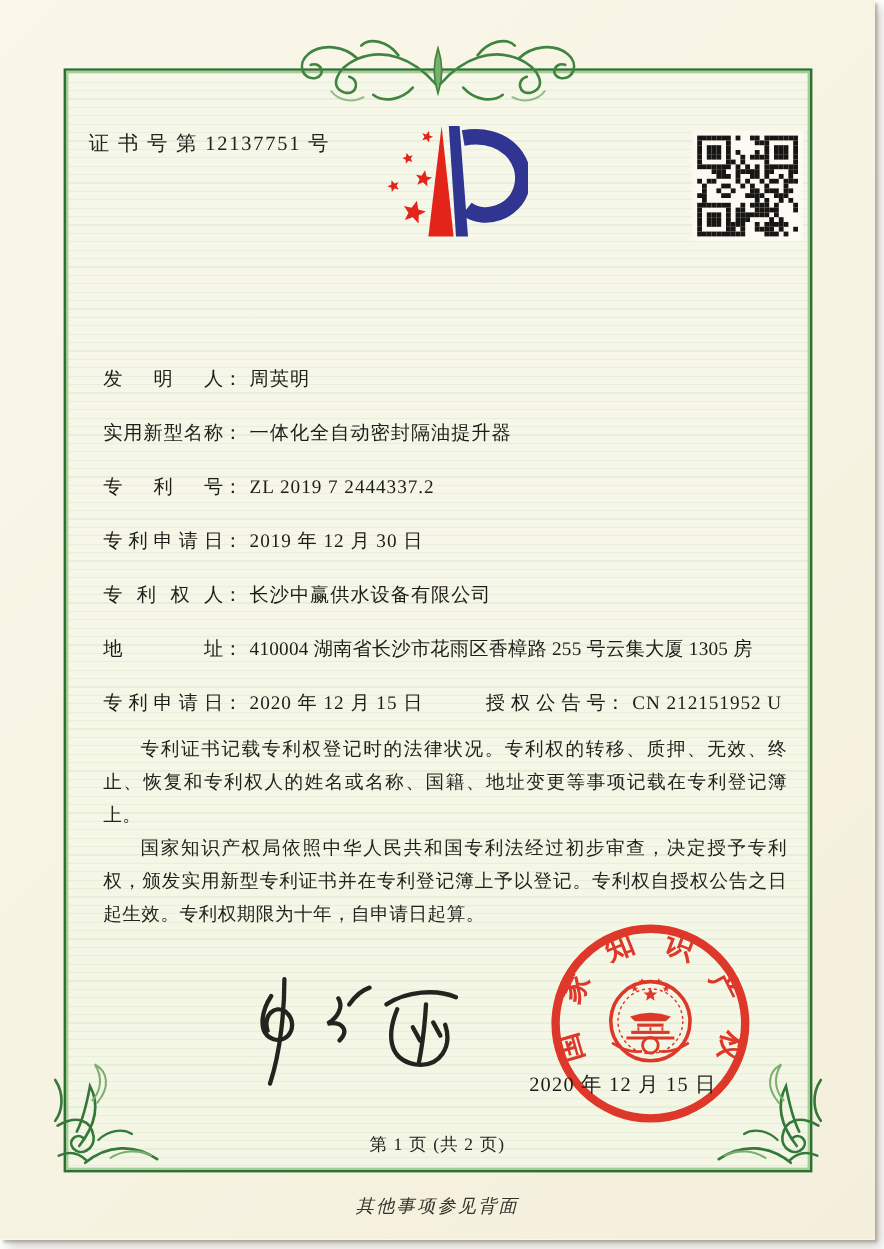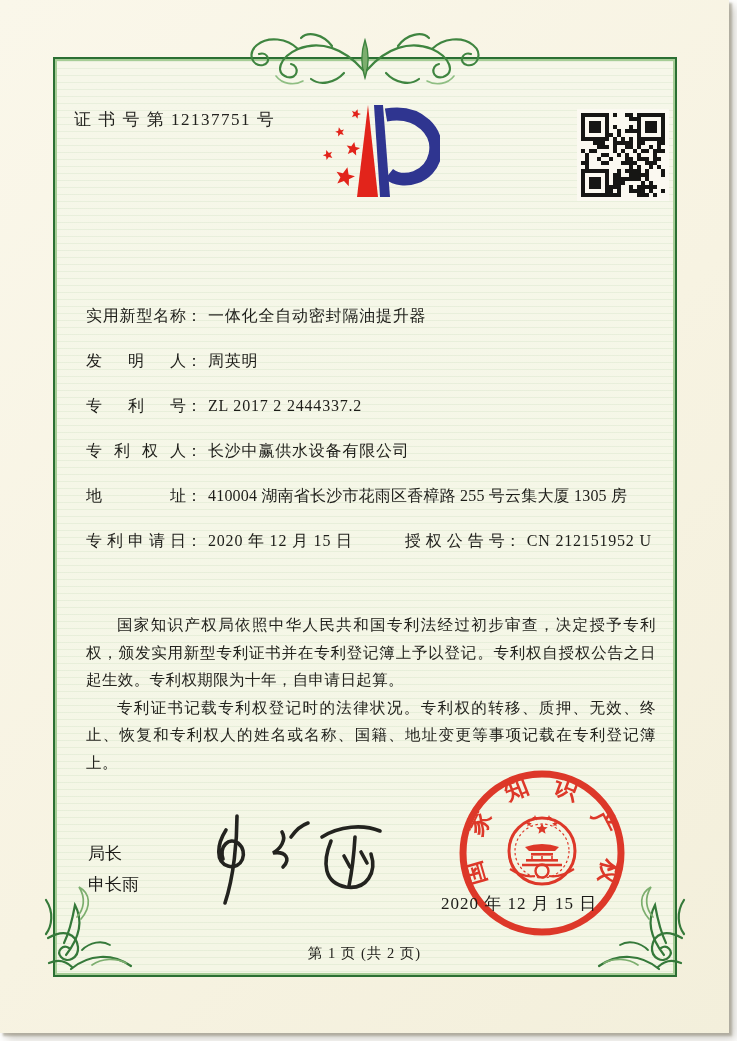--- a/index.html
+++ b/index.html
@@ -564,48 +564,47 @@
         <b style="background: transparent; grid-area: 21 / 18;"></b>
         <i style="grid-area: 21 / 19;"></i>
         <b style="background: transparent; grid-area: 21 / 20;"></b>
         <b style="background: transparent; grid-area: 21 / 21;"></b>
       </div>
   </div>
 
 
   <div class="fields">
     <div class="frow">
+      <span class="flabel">发明人</span><span class="fcolon">：</span><span class="fvalue">周英明</span>
+    </div>
+    <div class="frow">
       <span class="flabel">实用新型名称</span><span class="fcolon">：</span><span class="fvalue">一体化全自动密封隔油提升器</span>
     </div>
     <div class="frow">
-      <span class="flabel">发明人</span><span class="fcolon">：</span><span class="fvalue">周英明</span>
+      <span class="flabel">专利号</span><span class="fcolon">：</span><span class="fvalue">ZL 2019 7 2444337.2</span>
     </div>
     <div class="frow">
-      <span class="flabel">专利号</span><span class="fcolon">：</span><span class="fvalue">ZL 2017 2 2444337.2</span>
+      <span class="flabel">专利申请日</span><span class="fcolon">：</span><span class="fvalue">2019 年 12 月 30 日</span>
     </div>
     <div class="frow">
       <span class="flabel">专利权人</span><span class="fcolon">：</span><span class="fvalue">长沙中赢供水设备有限公司</span>
     </div>
     <div class="frow">
       <span class="flabel">地址</span><span class="fcolon">：</span><span class="fvalue" style="letter-spacing:.2px">410004 湖南省长沙市花雨区香樟路 255 号云集大厦 1305 房</span>
     </div>
     <div class="frow">
       <span class="flabel">专利申请日</span><span class="fcolon">：</span><span class="fvalue">2020 年 12 月 15 日</span><span class="flabel2">授权公告号</span><span class="fcolon">：</span><span class="fvalue">CN 212151952 U</span>
     </div>
   </div>
 
   <div class="body-text">
+    <p>专利证书记载专利权登记时的法律状况。专利权的转移、质押、无效、终止、恢复和专利权人的姓名或名称、国籍、地址变更等事项记载在专利登记簿上。</p>
     <p>国家知识产权局依照中华人民共和国专利法经过初步审查，决定授予专利权，颁发实用新型专利证书并在专利登记簿上予以登记。专利权自授权公告之日起生效。专利权期限为十年，自申请日起算。</p>
-    <p>专利证书记载专利权登记时的法律状况。专利权的转移、质押、无效、终止、恢复和专利权人的姓名或名称、国籍、地址变更等事项记载在专利登记簿上。</p>
-  </div>
-
-  <div class="signer">
-    <div>局长</div>
-    <div>申长雨</div>
-  </div>
+  </div>
+
 
   <div class="sig">
     <svg width="200" height="100" viewBox="0 0 200 100">
       <g fill="none" stroke="#23231f" stroke-width="3.6" stroke-linecap="round">
         <path d="M30,20 C21,34 19,52 32,56 C46,60 53,42 42,33 C33,27 23,36 27,49"></path>
         <path d="M41,6 C41,30 38,66 29,93"></path>
         <path d="M86,22 C91,30 84,39 77,43 C90,41 95,49 87,57"></path>
         <path d="M95,27 C100,20 106,15 112,13"></path>
         <path d="M126,27 C143,16 167,14 184,21"></path>
         <path d="M135,31 C126,53 128,73 150,77 C171,80 181,62 175,44"></path>
@@ -641,14 +640,15 @@
         <path d="M80,93 v3 M90,93 v3 M100,93 v3" stroke-width="1.6" fill="none"></path>
         <path d="M70,102 h40" stroke-width="2.4" fill="none"></path>
         <circle cx="90" cy="108" r="6.5" fill="none" stroke-width="2.4"></circle>
         <path d="M58,106 Q72,115 83,113 M122,106 Q108,115 97,113" stroke-width="2.2" fill="none"></path>
       </g>
     </svg>
   </div>
   <div class="seal-date">2020 年 12 月 15 日</div>
 
   <div class="page-footer">第 1 页 (共 2 页)</div>
+  <div class="back-note">其他事项参见背面</div>
 
 </div>
 
 </body></html>

